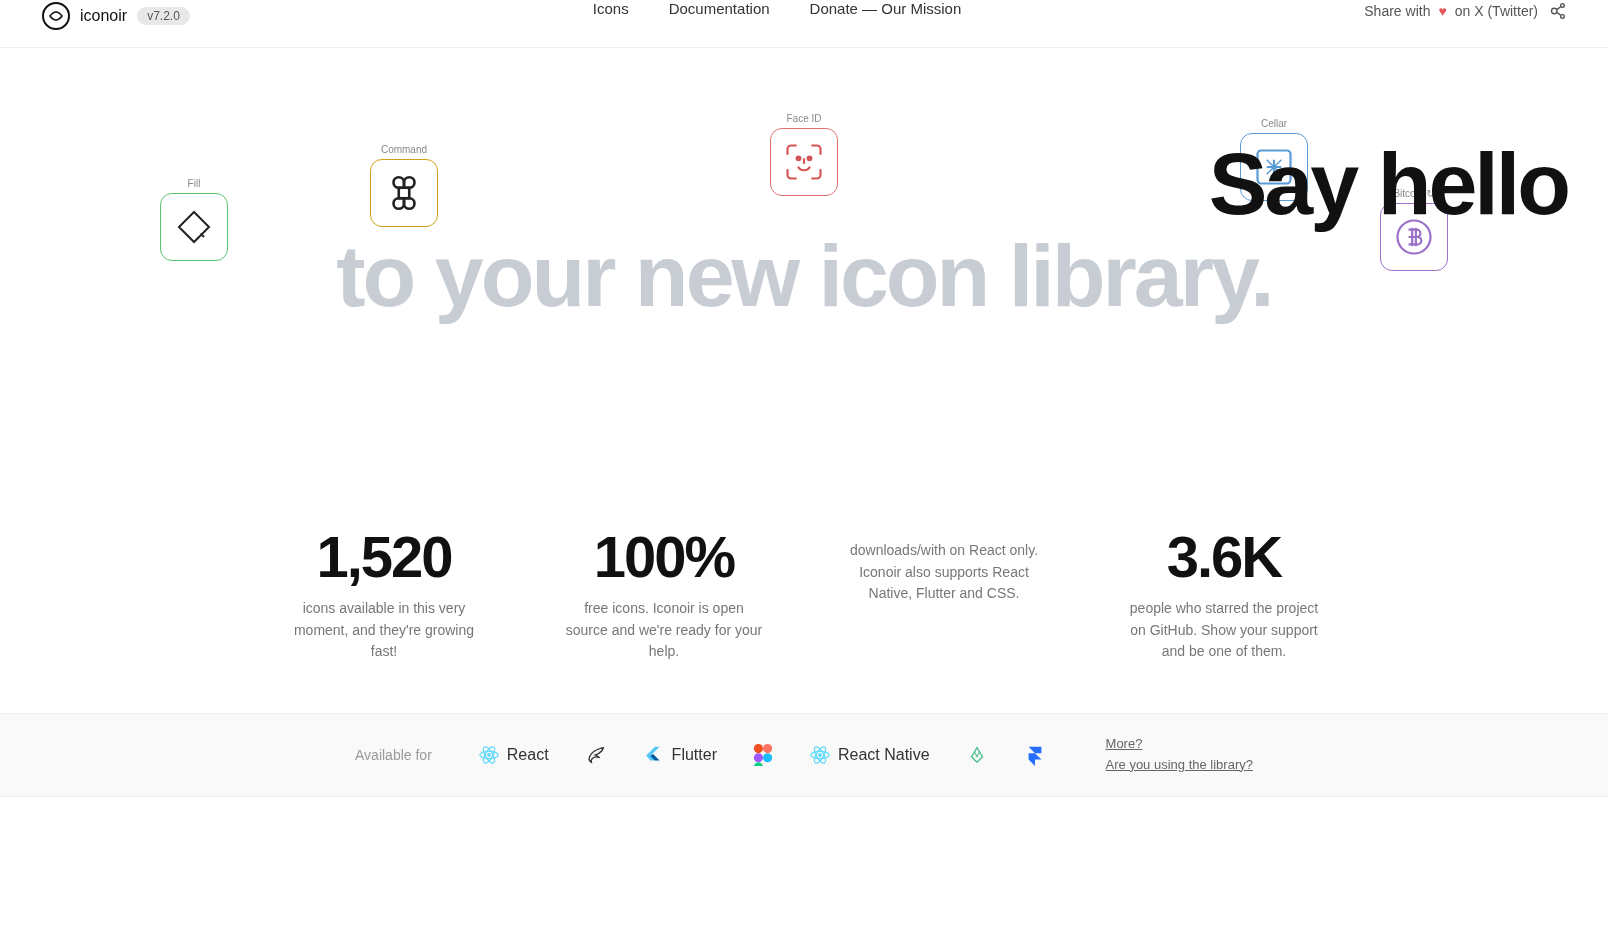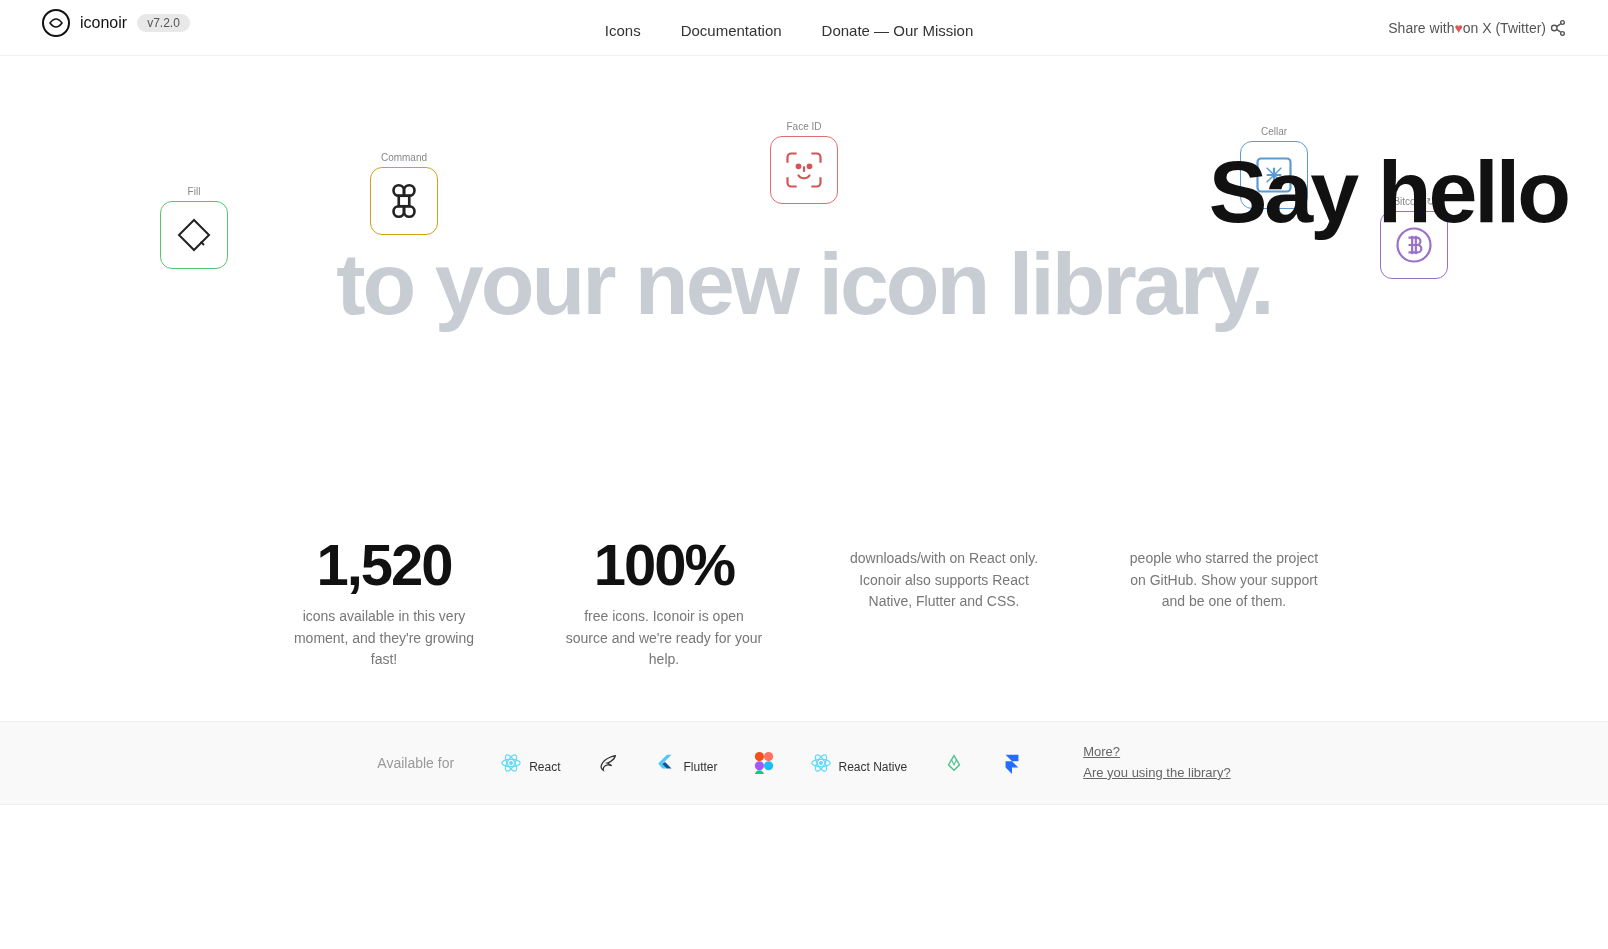--- a/index.html
+++ b/index.html
@@ -6,24 +6,24 @@
     body {
       font-family: -apple-system, BlinkMacSystemFont, 'Segoe UI', sans-serif;
       background: #ffffff;
       color: #111;
       overflow-x: hidden;
     }
 
     
     nav {
       display: flex;
-      align-items: flex-end;
+      align-items: flex-start;
       justify-content: space-between;
-      padding: 16px 40px;
-      height: 56px;
+      padding: 0 40px;
+      height: 48px;
       border-bottom: 1px solid #f0f0f0;
       position: sticky;
       top: 0;
       background: #fff;
       z-index: 100;
     }
     .nav-left {
       display: flex;
       align-items: center;
       gap: 10px;
@@ -53,20 +53,21 @@
     }
     .nav-link {
       font-size: 15px;
       color: #333;
       text-decoration: none;
       cursor: pointer;
     }
     .nav-right {
       display: flex;
       align-items: center;
+      gap: 8px;
       font-size: 14px;
       color: #555;
     }
     .heart { color: #e25555; }
 
     
     .hero {
       position: relative;
       text-align: center;
       padding: 60px 40px 30px;
@@ -169,23 +170,23 @@
       justify-content: center;
       gap: 36px;
     }
     .available-label {
       font-size: 14px;
       color: #999;
       margin-right: 10px;
     }
     .avail-item {
       display: flex;
-      align-items: flex-end;
+      align-items: center;
       gap: 7px;
-      font-size: 12px;
+      font-size: 16px;
       color: #333;
       cursor: pointer;
     }
     .avail-item svg { flex-shrink: 0; }
     .more-link {
       margin-left: 24px;
       display: flex;
       flex-direction: column;
       align-items: flex-start;
       justify-content: center;
@@ -306,20 +307,21 @@
     <div class="stat-desc">icons available in this very moment, and they're growing fast!</div>
   </div>
   <div class="stat-item">
     <div class="stat-number">100%</div>
     <div class="stat-desc">free icons. Iconoir is open source and we're ready for your help.</div>
   </div>
   <div class="stat-item">
     <div class="stat-desc">downloads/with on React only. Iconoir also supports React Native, Flutter and CSS.</div>
   </div>
   <div class="stat-item">
+    <div class="stat-number">3.6K</div>
     <div class="stat-desc">people who starred the project on GitHub. Show your support and be one of them.</div>
   </div>
 </div>
 
 <div class="available-bar">
   <span class="available-label">Available for</span>
 
   <div class="avail-item">
     <svg width="22" height="22" viewBox="0 0 24 24" fill="none" stroke="#61DAFB" stroke-width="1.3">
       <ellipse cx="12" cy="12" rx="10" ry="4" transform="rotate(0 12 12)"></ellipse>

